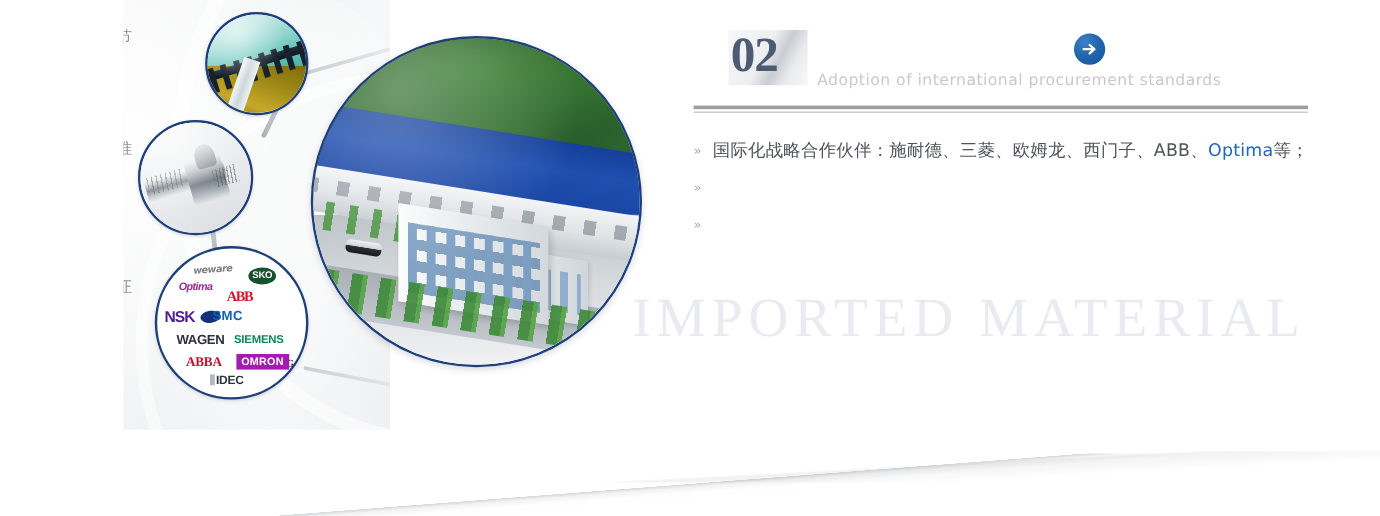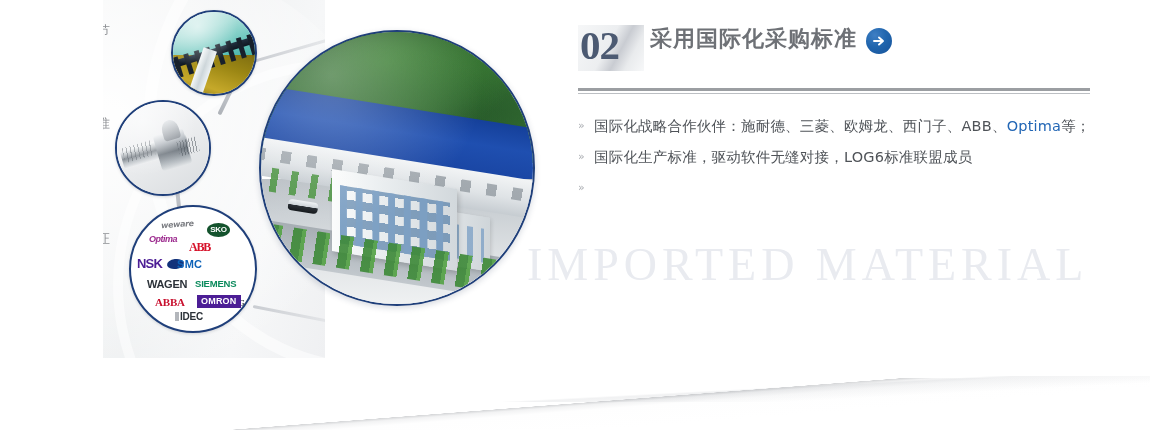--- a/index.html
+++ b/index.html
@@ -122,21 +122,21 @@
      font-family:Liberation Serif, serif;}
   .lg-nsk{left:6px;top:50px;font-size:13px;color:#4c1d95;letter-spacing:-.8px;}
   .lg-smcblob{left:36px;top:52px;width:17px;height:10px;border-radius:50%;background:#12327a;transform:rotate(-8deg);}
   .lg-smc{left:46px;top:52px;font-size:11px;color:#0d62b8;letter-spacing:.3px;}
   .lg-taijing{left:76px;top:56px;font-size:9px;color:#2f3640;letter-spacing:.2px;
      font-family:"Liberation Serif",serif;margin-top:36px;}
   .lg-wagen{left:16px;top:72px;font-size:11px;color:#2b3138;letter-spacing:-.3px;text-align:right;}
   .lg-siemens{left:64px;top:72px;font-size:9.5px;color:#0a8a5c;letter-spacing:-.2px;}
   .lg-abba{left:24px;top:90px;font-size:11px;color:#c8102e;letter-spacing:-.2px;
      font-family:"Liberation Serif",serif;}
-  .lg-omron{left:66px;top:88px;font-size:9px;color:#fff;background:#4c1d95;padding:2px 4px;letter-spacing:.2px;}
+  .lg-omron{left:66px;top:88px;font-size:9px;color:#fff;background:#a21caf;padding:2px 4px;letter-spacing:.2px;}
   .lg-idec{left:44px;top:105px;font-size:10px;color:#2b3138;letter-spacing:-.2px;}
   .lg-idec .bar{display:inline-block;width:4px;height:9px;background:#b3b6bb;vertical-align:-1px;margin-right:1px;}
 
   
   .photo{
     position:absolute;left:259px;top:30px;width:272px;height:272px;
     border-radius:50%;border:2px solid #1f3f7a;overflow:hidden;background:#fff;
     box-shadow:0 2px 6px rgba(30,45,75,.18);
   }
   .photo .trees{position:absolute;left:-6%;top:-4%;width:116%;height:52%;
@@ -192,21 +192,21 @@
   .watermark{
     position:absolute;left:527px;top:238px;
     font-family:"Liberation Serif","DejaVu Serif",serif;
     font-size:46px;letter-spacing:5px;color:#e9ebf0;white-space:nowrap;
     user-select:none;
   }
 
   
   .right{position:absolute;left:578px;top:22px;width:520px;}
 
-  .hdrow{position:relative;height:60px;}
+  .hdrow{position:relative;height:60px;margin-left:29px;}
   .numwrap{
     position:absolute;left:0;top:3px;width:66px;height:46px;
     background:linear-gradient(118deg,#f6f7f8 0%,#eceef0 45%,#c9ccd2 62%,#e9ebed 78%,#f7f8f9 100%);
   }
   .num{
     position:absolute;left:2px;top:-1px;
     font-family:"Liberation Serif","DejaVu Serif",serif;
     font-weight:bold;font-size:41px;color:#4c5a72;letter-spacing:-1px;
   }
   .title{
@@ -311,43 +311,42 @@
     <div class="gloss"></div>
   </div>
 
   <div class="watermark">IMPORTED  MATERIAL</div>
 
   <div class="right">
 
     <div class="hdrow">
       <div class="numwrap"></div>
       <div class="num">02</div>
-      <div class="title">采用国际化采购标准</div>
       <div class="arrow-icon">
         <svg width="16" height="16" viewBox="0 0 16 16" aria-hidden="true">
           <path d="M3 8 h8 M8 4.5 L12 8 L8 11.5" fill="none" stroke="#ffffff" stroke-width="1.9" stroke-linecap="round" stroke-linejoin="round"></path>
         </svg>
       </div>
+      <div class="subtitle">Adoption of international procurement standards</div>
     </div>
 
     <div class="rule">
       <div class="r1"></div>
       <div class="r2"></div>
     </div>
 
     <div class="bullets">
 
       <div class="brow">
         <div class="chev">»</div>
         <div class="btxt"><span>国际化战略合作伙伴：施耐德、三菱、欧姆龙、西门子、ABB、</span><span class="accent">Optima</span><span>等；</span></div>
       </div>
 
       <div class="brow">
         <div class="chev">»</div>
-        <div class="btxt"><span>国际化生产标准，驱动软件无缝对接，LOG6标准联盟成员</span></div>
       </div>
 
       <div class="brow">
         <div class="chev">»</div>
       </div>
 
     </div>
   </div>
 
   <div class="swoosh2"></div>

